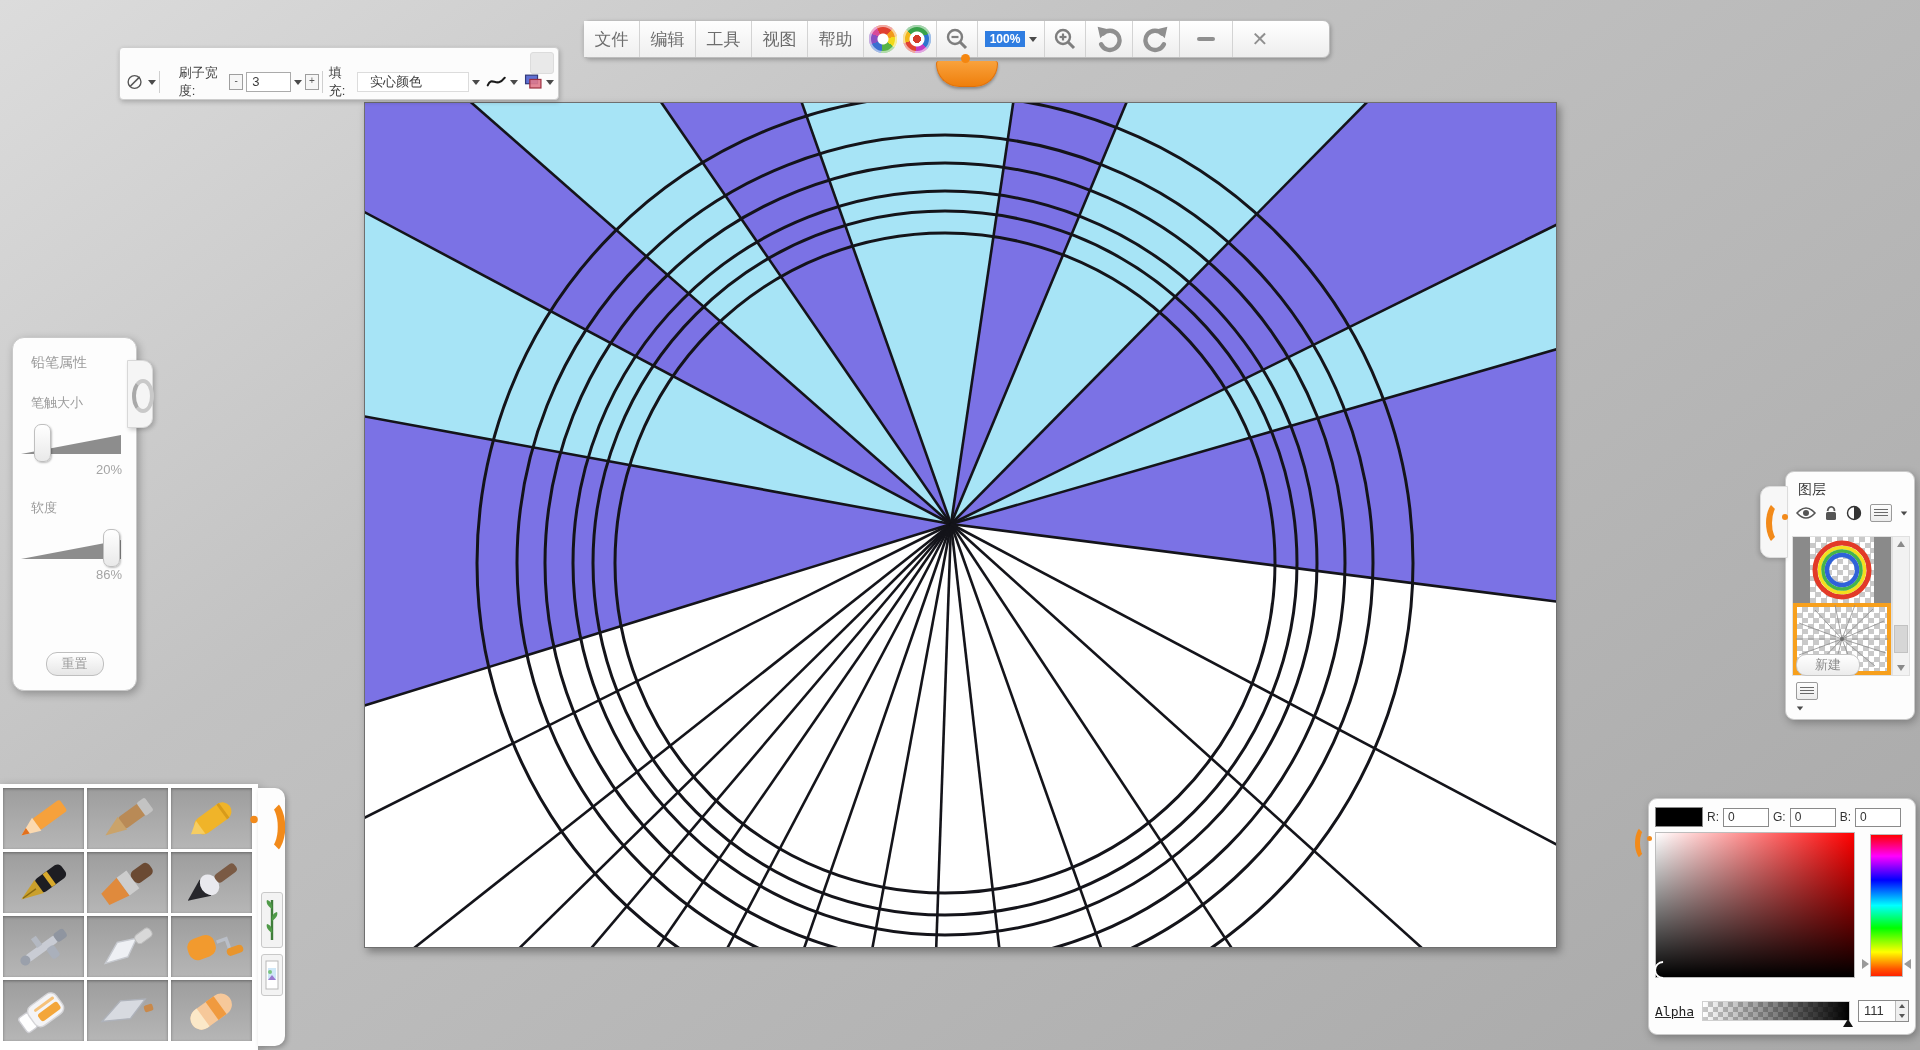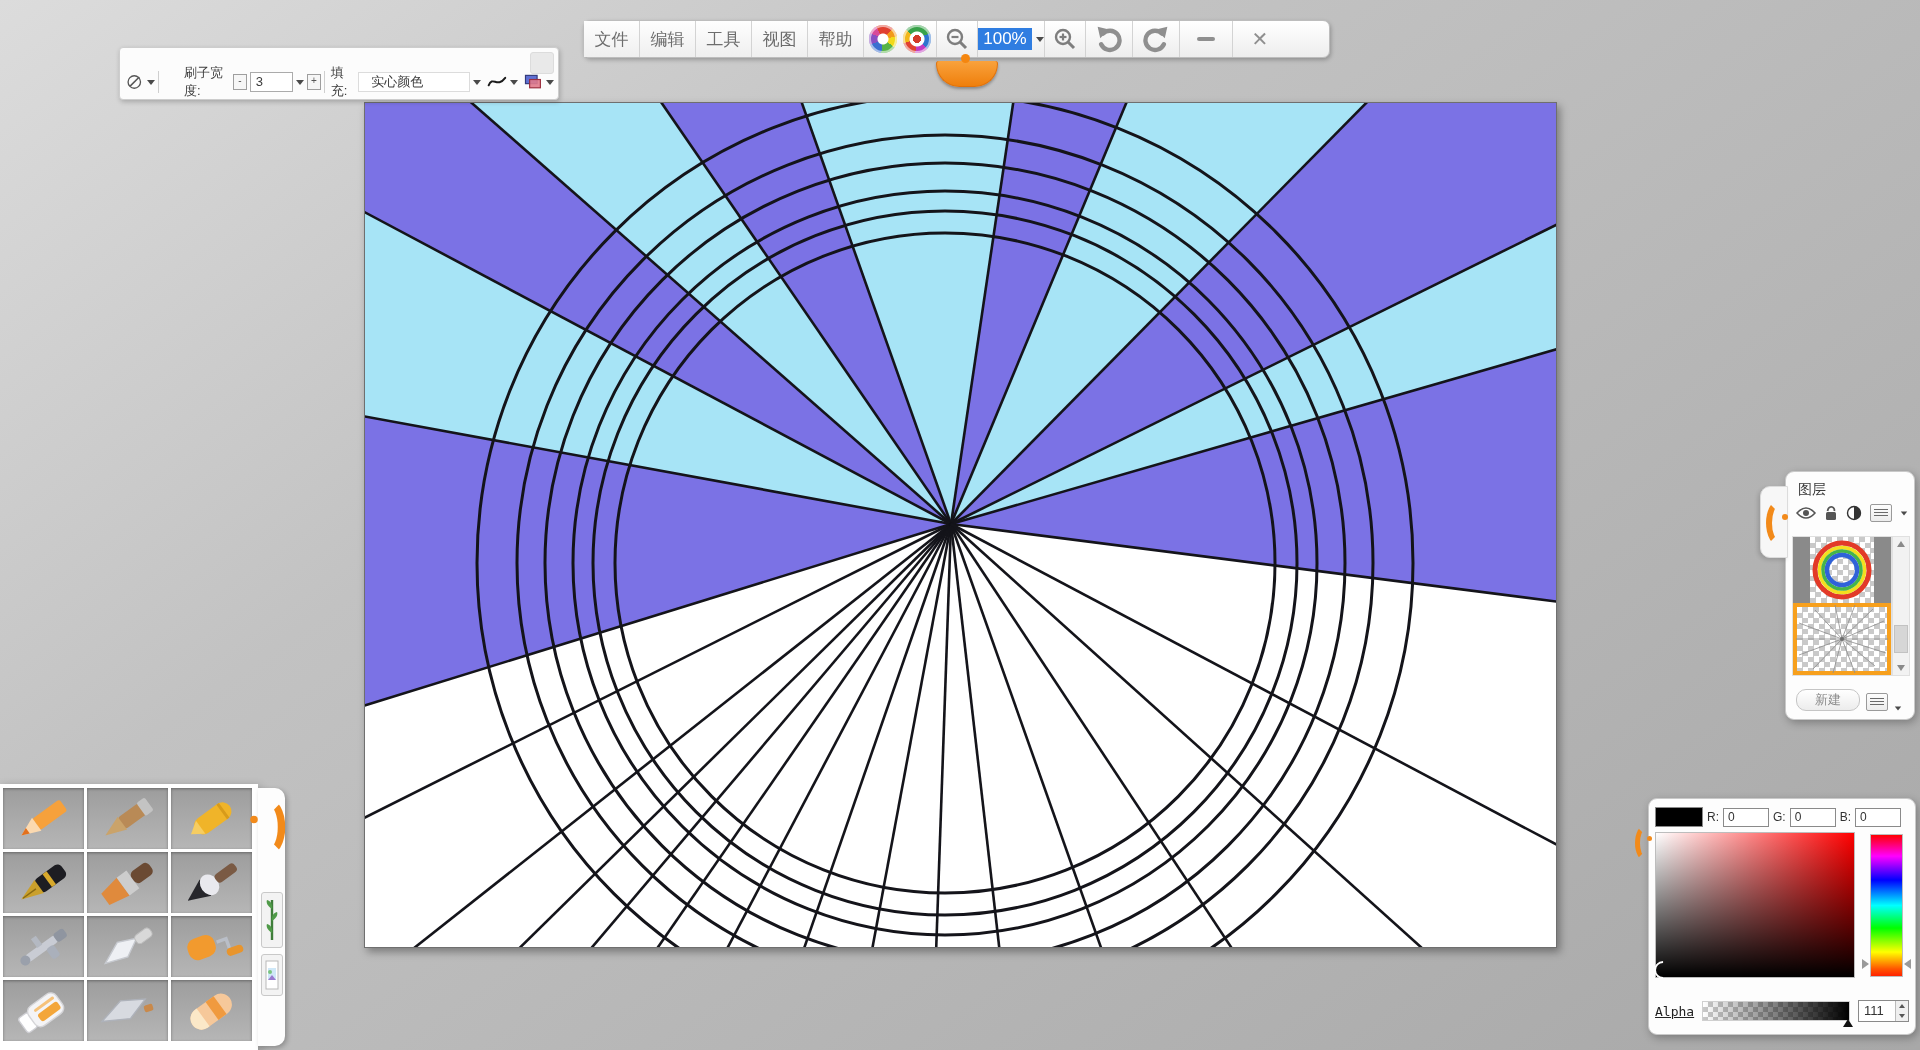--- a/index.html
+++ b/index.html
@@ -22,21 +22,21 @@
     background:radial-gradient(circle at 50% 50%,#ffffff 0 5px,rgba(255,255,255,0) 6px),
     conic-gradient(#e04030 0 12%,#f29a1a 0 22%,#f2d91a 0 35%,#57b347 0 52%,#3a6fd0 0 68%,#8a4fc2 0 82%,#d84a9a 0 92%,#e04030 0 100%);
     box-shadow:inset 0 0 0 2px rgba(255,255,255,.55);}
   .clown-eye.right{background:radial-gradient(circle at 50% 50%,#d23a2a 0 4px,#ffffff 4px 7px,rgba(255,255,255,0) 8px),
     conic-gradient(#38a24a 0 18%,#2e74cf 0 37%,#c23ac0 0 52%,#e04030 0 70%,#f2b61a 0 86%,#38a24a 0 100%);}
   #clown-nose{position:absolute;left:377px;top:33px;width:9px;height:9px;border-radius:50%;background:#f5860f;}
   #clown-mouth{position:absolute;left:352px;top:40px;width:60px;height:25px;background:linear-gradient(#f9a23c,#ef7f0c);
     border:1px solid #e07008;border-top:none;border-radius:4px 4px 34px 34px;box-shadow:0 2px 3px rgba(0,0,0,.3);}
   .zoom-btn{width:40px;}
   .zoom-box{width:66px;display:flex;align-items:center;justify-content:center;gap:4px;border-right:1px solid #d3d3d3;}
-  .zoom-value{background:#2f7de1;color:#ffffff;font-size:17px;font-weight:normal;padding:1px 5px;}
+  .zoom-value{background:#2f7de1;color:#ffffff;font-size:12px;font-weight:bold;padding:1px 5px;}
   .win-glyph{color:#8f8f8f;font-size:20px;font-weight:bold;}
   
   #brush-toolbar{position:absolute;left:119px;top:47px;width:438px;height:51px;background:#fcfcfc;
     border:1px solid #cdcdcd;border-radius:4px;box-shadow:1px 2px 5px rgba(0,0,0,.22);}
   #brush-collapse{position:absolute;right:4px;top:4px;width:22px;height:20px;background:#e9e9e9;border:1px solid #dcdcdc;border-radius:3px;}
   #brush-row{position:absolute;left:6px;right:4px;bottom:4px;height:26px;display:flex;align-items:center;gap:3px;font-size:13px;color:#3c3c3c;}
   .mini-box{width:14px;height:14px;border:1px solid #9e9e9e;background:#f6f6f6;font-size:10px;line-height:12px;text-align:center;color:#555;}
   .val-box{width:44px;height:18px;border:1px solid #ababab;background:#ffffff;font-size:13px;padding-left:5px;line-height:18px;}
   .combo{height:18px;border:1px solid #dcdcdc;background:#ffffff;font-size:13px;line-height:18px;padding:0 12px;min-width:86px;}
   
@@ -72,21 +72,21 @@
   #layers-panel{left:1785px;top:471px;width:128px;height:247px;border-radius:9px;}
   #layers-panel .title{color:#3a3a3a;font-size:14px;margin:9px 0 4px 12px;}
   #layers-icons{display:flex;align-items:center;gap:8px;margin-left:10px;height:20px;}
   #layers-list{position:absolute;left:6px;top:64px;width:98px;height:138px;border:1px solid #e0e0e0;overflow:hidden;}
   .layer-thumb{position:relative;width:100%;}
   #layer-scroll{position:absolute;right:4px;top:64px;width:16px;height:138px;background:#f2f2f2;border:1px solid #e0e0e0;}
   .scroll-arrow{position:absolute;left:0;width:100%;height:14px;display:flex;align-items:center;justify-content:center;}
   .tri-up{width:0;height:0;border-left:4px solid transparent;border-right:4px solid transparent;border-bottom:6px solid #8a8a8a;}
   .tri-down{width:0;height:0;border-left:4px solid transparent;border-right:4px solid transparent;border-top:6px solid #8a8a8a;}
   #scroll-thumb{position:absolute;left:1px;top:88px;width:12px;height:26px;background:#d6d6d6;border:1px solid #c2c2c2;}
-  #layers-bottom{position:absolute;left:0;right:0;bottom:8px;display:flex;align-items:flex-end;gap:6px;padding-left:10px;}
+  #layers-bottom{position:absolute;left:0;right:0;bottom:8px;display:flex;align-items:flex-start;gap:6px;padding-left:10px;flex-direction:column;}
   #new-layer-btn{width:62px;height:20px;border:1px solid #c5c5c5;border-radius:10px;background:linear-gradient(#ffffff,#ececec);
     color:#8a8a8a;font-size:13px;text-align:center;line-height:19px;}
   .list-icon{width:20px;height:16px;border:1px solid #9a9a9a;border-radius:2px;background:linear-gradient(#fdfdfd,#ececec);position:relative;}
   .list-icon i{position:absolute;left:3px;right:3px;height:1px;background:#6a6a6a;}
   #layers-ear{position:absolute;left:-20px;top:28px;}
   #layers-ear .arc{transform:rotate(180deg);}
   #layers-ear .dot{left:16px;top:14px;}
   #layers-ear-tab{position:absolute;left:-26px;top:14px;width:26px;height:70px;background:#f7f7f7;border:1px solid #dcdcdc;border-radius:10px 0 0 10px;box-shadow:-2px 2px 4px rgba(0,0,0,.15);}
   
   #color-panel{left:1648px;top:798px;width:266px;height:235px;border-radius:9px;font-size:12px;color:#333;}
@@ -222,41 +222,60 @@
 
   <div id="brush-toolbar">
     <div id="brush-collapse"></div>
     <div id="brush-row">
       <svg width="22" height="22" viewBox="0 0 22 22">
         <circle cx="10" cy="11" r="7.5" fill="none" stroke="#555" stroke-width="1.6"></circle>
         <line x1="5" y1="16" x2="16" y2="5" stroke="#555" stroke-width="1.8"></line>
       </svg>
       <span class="caret"></span>
       <div class="vsep"></div>
-      <span style="margin-left:22px">刷子宽度:</span>
+      <span style="margin-left:16px">刷子宽度:</span>
       <div class="mini-box">-</div>
       <div class="val-box">3</div>
       <span class="caret"></span>
       <div class="mini-box">+</div>
       <div class="vsep"></div>
       <span style="margin-left:3px">填充:</span>
       <div class="combo">实心颜色</div>
       <span class="caret"></span>
       <svg width="24" height="20" viewBox="0 0 24 20" style="margin-left:3px">
         <path d="M2 14 C7 2, 12 18, 22 5" fill="none" stroke="#1a1a1a" stroke-width="2.4" stroke-linecap="round"></path>
       </svg>
       <span class="caret"></span>
       <svg width="24" height="20" viewBox="0 0 24 20" style="margin-left:2px">
         <rect x="3" y="2" width="14" height="10" fill="#5f6fd2" stroke="#323a7a" stroke-width="1.4"></rect>
         <rect x="8" y="7" width="13" height="10" fill="#e07a8c" fill-opacity="0.9" stroke="#9c2f3f" stroke-width="1.4"></rect>
       </svg>
       <span class="caret"></span>
     </div>
   </div>
 
+  <div id="pencil-panel" class="panel">
+    <div id="pencil-ear">
+        <div class="hole"></div>
+      </div>
+    <div class="title">铅笔属性</div>
+    <div class="lbl">笔触大小</div>
+    <div class="wedge-wrap">
+      <div class="wedge"></div>
+      <div class="slider-handle" style="left: calc(20% - 8px);"></div>
+    </div>
+    <div class="pct">20%</div>
+    <div class="lbl">软度</div>
+    <div class="wedge-wrap">
+      <div class="wedge"></div>
+      <div class="slider-handle" style="left: calc(86% - 8px);"></div>
+    </div>
+    <div class="pct">86%</div>
+    <div id="reset-btn">重置</div>
+  </div>
 
   <div id="tool-palette">
     <div id="tool-grid">
       <div class="tool-cell">
         <svg width="72" height="52" viewBox="0 0 72 52">
             <g transform="rotate(-36 36 26)">
           <rect x="26" y="19" width="34" height="14" rx="3" fill="#f6a13c"></rect>
               <polygon points="8,26 27,18 27,34" fill="#fbd9b0"></polygon>
               <polygon points="8,26 16,22.6 16,29.4" fill="#e2701d"></polygon>
             </g>

